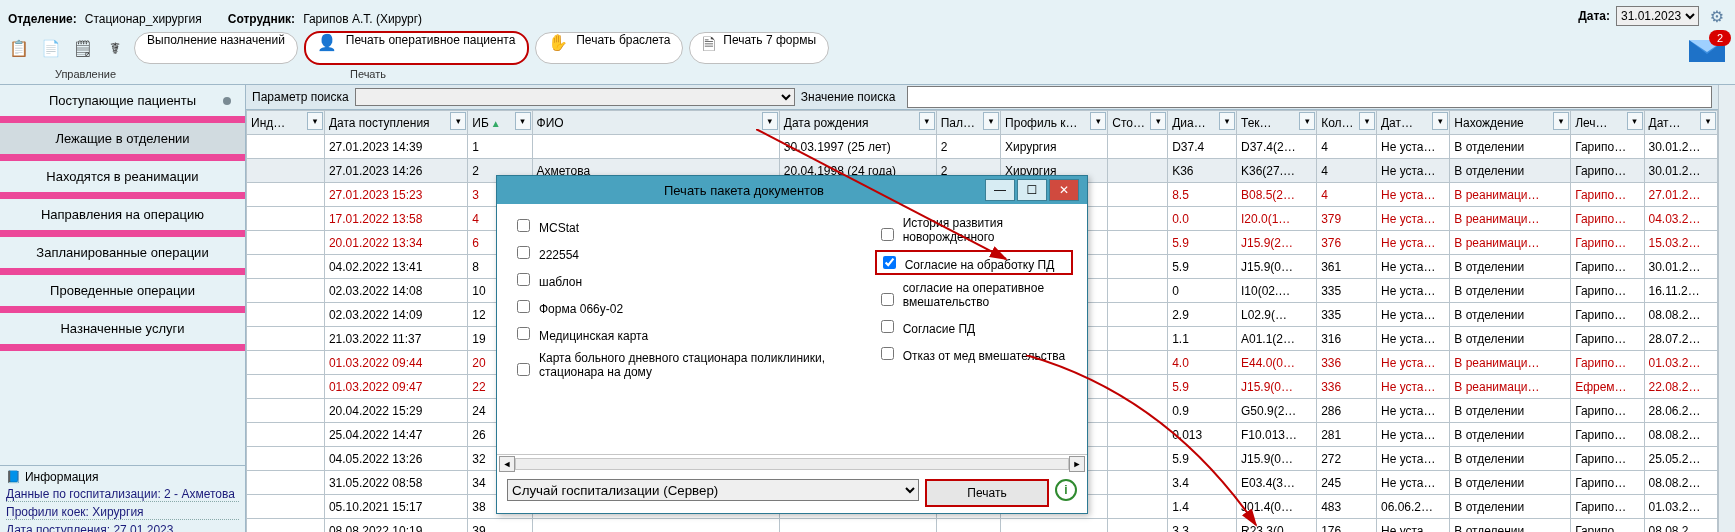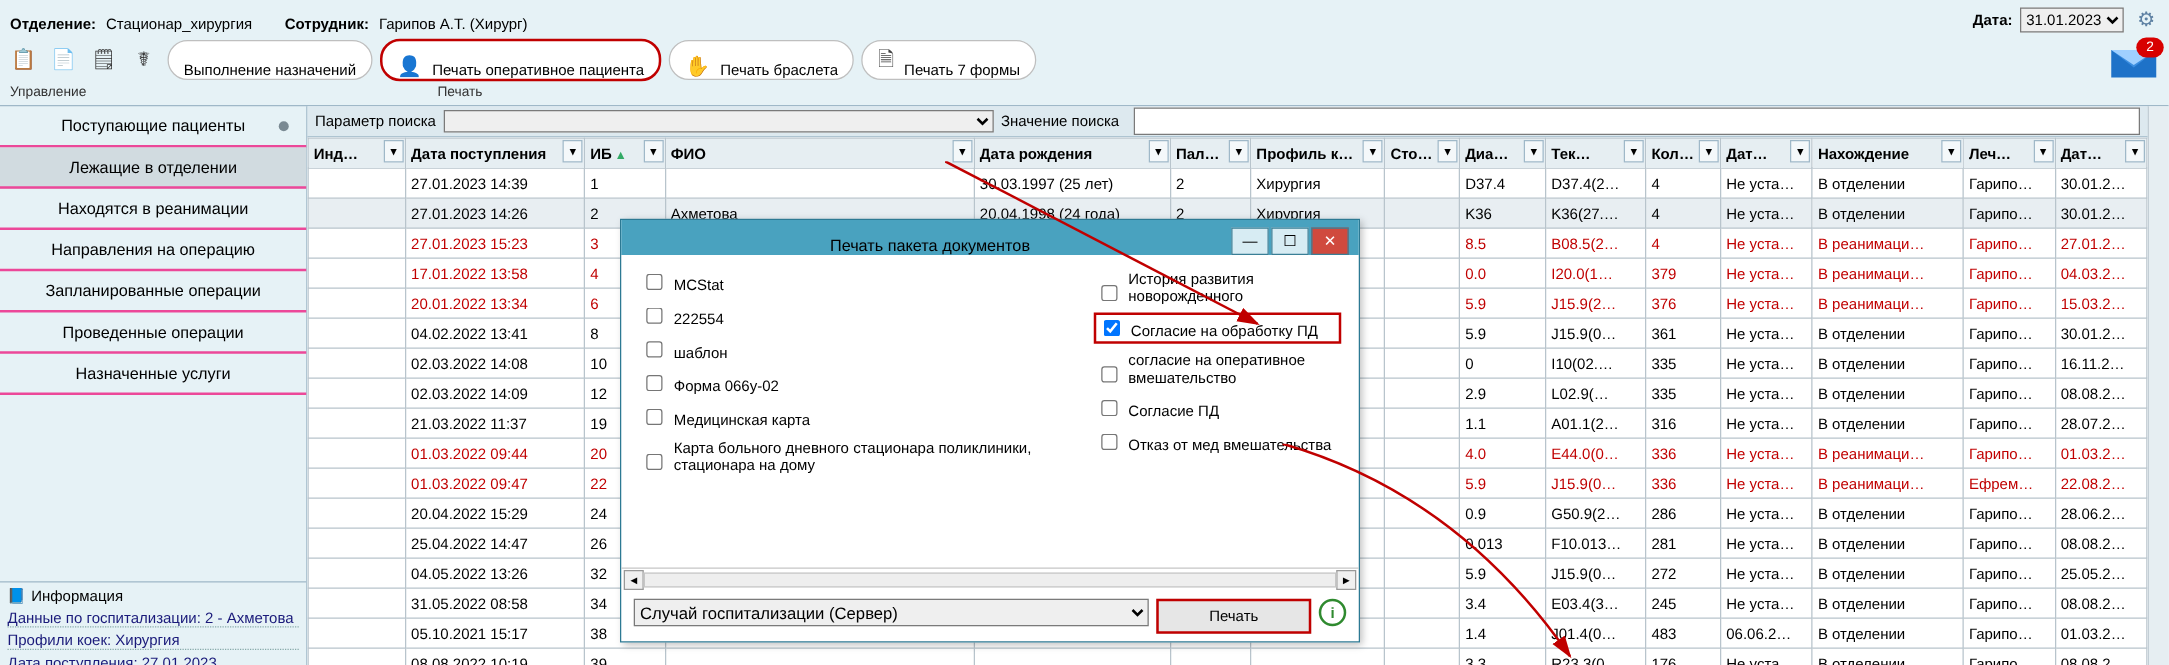--- a/index.html
+++ b/index.html
@@ -6,56 +6,56 @@
 .app{width:1735px;height:532px;position:relative;background:#e6f2f6}
 .topbar{display:flex;align-items:flex-end;height:24px;padding:2px 8px;gap:8px}
 .topbar .lbl{font-weight:bold}
 .topbar .val{margin-right:18px}
 .topbar .spacer{flex:1}
 .topbar .date-box{display:flex;align-items:center;gap:6px}
 .topbar select{font-size:12px;height:20px;border:1px solid #7a7a7a}
 .gear{width:20px;height:20px;display:inline-flex;align-items:center;justify-content:center;color:#5e81a3;font-size:16px}
 .toolbar{display:flex;align-items:center;height:40px;padding:0 6px;gap:6px;background:#e6f2f6;position:relative}
 .icon-btn{width:26px;height:26px;display:inline-flex;align-items:center;justify-content:center;cursor:pointer;user-select:none;font-size:16px;color:#333}
-.tool-btn{display:inline-flex;align-items:flex-end;gap:8px;height:30px;padding:0 12px;border:1px solid #bfbfbf;border-radius:16px;background:#fff;cursor:pointer}
+.tool-btn{display:inline-flex;align-items:flex-start;gap:8px;height:30px;padding:0 12px;border:1px solid #bfbfbf;border-radius:16px;background:#fff;cursor:pointer}
 .tool-btn.sel{border:2px solid #c00000}
 .tool-btn .ic{font-size:16px;color:#444}
 .toolbar-row2{display:flex;padding:0 8px;height:16px;font-size:11px;color:#333}
-.toolbar-row2 .seg1{width:155px;}
+.toolbar-row2 .seg1{width:155px;text-align:center}
 .toolbar-row2 .seg2{width:410px;text-align:center}
 .mail-icon{position:absolute;right:8px;top:34px;width:40px;height:30px}
 .mail-icon svg{width:40px;height:30px}
 .mail-badge{position:absolute;top:-4px;right:-4px;background:#d80000;color:#fff;border-radius:8px;min-width:16px;height:16px;font-size:11px;display:flex;align-items:center;justify-content:center;padding:0 3px}
 .main{display:flex;border-top:1px solid #9fb8c8;height:460px}
 .sidebar{width:245px;display:flex;flex-direction:column;border-right:1px solid #9fb8c8}
-.nav-item{height:31px;display:flex;align-items:center;justify-content:center;border-bottom:2px solid #ec4899;font-size:13px;cursor:pointer;position:relative}
+.nav-item{height:31px;display:flex;align-items:center;justify-content:center;border-bottom:7px solid #ec4899;font-size:13px;cursor:pointer;position:relative}
 .nav-item.active{background:#d1dbe0}
 .nav-dot{position:absolute;right:14px;top:12px;width:8px;height:8px;border-radius:4px;background:#7a8a93}
 .info-panel{margin-top:auto;border-top:1px solid #9fb8c8;padding:4px 6px;font-size:12px;color:#1a1a7a}
 .info-panel .hdr{display:flex;align-items:center;gap:4px;color:#000;margin-bottom:2px}
 .info-panel .row{margin:3px 0;border-bottom:1px dotted #8aa}
 .content{flex:1;display:flex;flex-direction:column;position:relative}
 .search-row{display:flex;align-items:center;height:24px;border-bottom:1px solid #9fb8c8;background:#dde9ef}
 .search-row .lbl{padding:0 6px}
 .search-row select,.search-row input{height:18px;border:1px solid #7a7a7a;font-size:12px}
 .search-row select{flex:0 0 440px}
 .search-row input{flex:1;margin:0 6px}
 .grid{flex:1;overflow:hidden;background:#fff;position:relative}
 table{border-collapse:collapse;width:100%;table-layout:fixed}
 th,td{border:1px solid #b8c4cc;padding:2px 4px;height:19px;font-size:12px;white-space:nowrap;overflow:hidden;text-overflow:ellipsis}
-th{background:#e6eef2;font-weight:bold;position:relative;text-align:left}
+th{background:#e6eef2;font-weight:normal;position:relative;text-align:left}
 th .dd{position:absolute;right:1px;top:1px;width:14px;height:16px;border:1px solid #9fb8c8;background:#f4f8fa;font-size:9px;display:flex;align-items:center;justify-content:center;cursor:pointer}
 th .sort{color:#3a6;font-size:10px;margin-left:2px}
 tr.red td{color:#c00000}
 tr.sel td{background:#e8eef2}
 .col-ind{width:60px}.col-date{width:118px}.col-ib{width:48px}.col-fio{width:210px}.col-dob{width:130px}.col-pal{width:48px}.col-prof{width:86px}.col-sto{width:44px}.col-diag{width:52px}.col-tek{width:62px}.col-kol{width:44px}.col-dat2{width:56px}.col-loc{width:98px}.col-lech{width:56px}.col-dat3{width:56px}
 .scroll-stub{width:16px;background:#e6eef2;border-left:1px solid #b8c4cc}
 
 .modal{position:absolute;left:250px;top:90px;width:590px;background:#fff;border:1px solid #2c7993;box-shadow:2px 2px 6px rgba(0,0,0,.25);z-index:50}
-.modal-title{height:28px;background:#49a2bf;color:#000;display:flex;align-items:flex-end;padding:0 8px;font-size:13px}
+.modal-title{height:28px;background:#49a2bf;color:#000;display:flex;align-items:center;padding:0 8px;font-size:13px}
 .modal-title .t{flex:1;text-align:center}
 .modal-title .wbtn{width:28px;height:20px;border:1px solid #3a7f96;background:#d7ecf3;margin-left:2px;display:flex;align-items:center;justify-content:center;font-size:12px;cursor:pointer}
 .modal-title .wbtn.close{background:#d04a3e;color:#fff}
 .modal-body{padding:12px 16px 8px;display:flex;gap:40px;min-height:230px}
 .col{display:flex;flex-direction:column;gap:8px}
 .chk{display:flex;align-items:flex-end;gap:6px;font-size:12px}
 .chk input{width:13px;height:13px}
 .chk.hl{outline:2px solid #c00000;padding:1px 2px}
 .modal-hscroll{height:18px;border-top:1px solid #c6c6c6;display:flex;align-items:center;padding:0 2px}
 .modal-hscroll .bar{flex:1;height:10px;background:#eee;border:1px solid #c6c6c6;position:relative}

